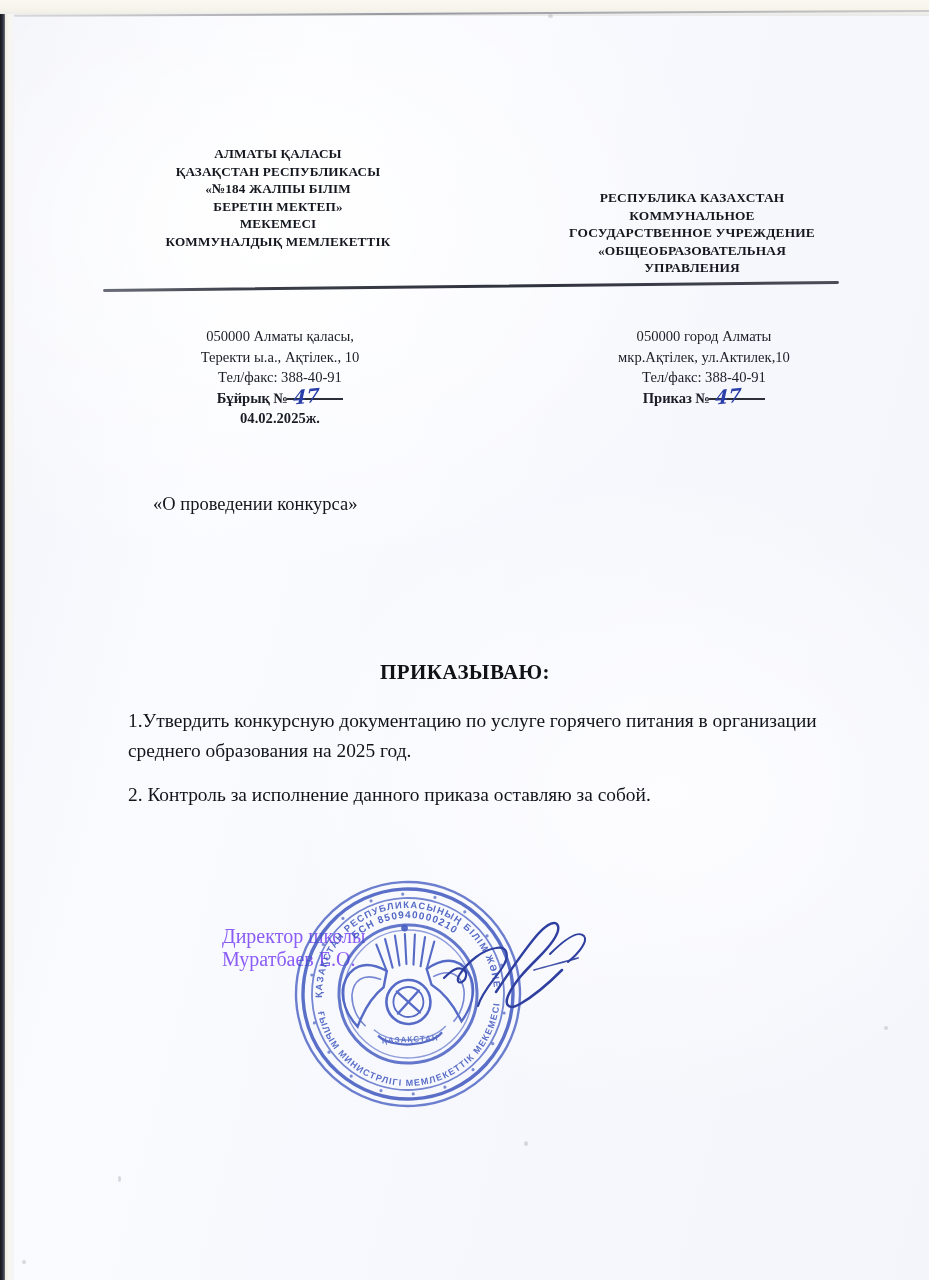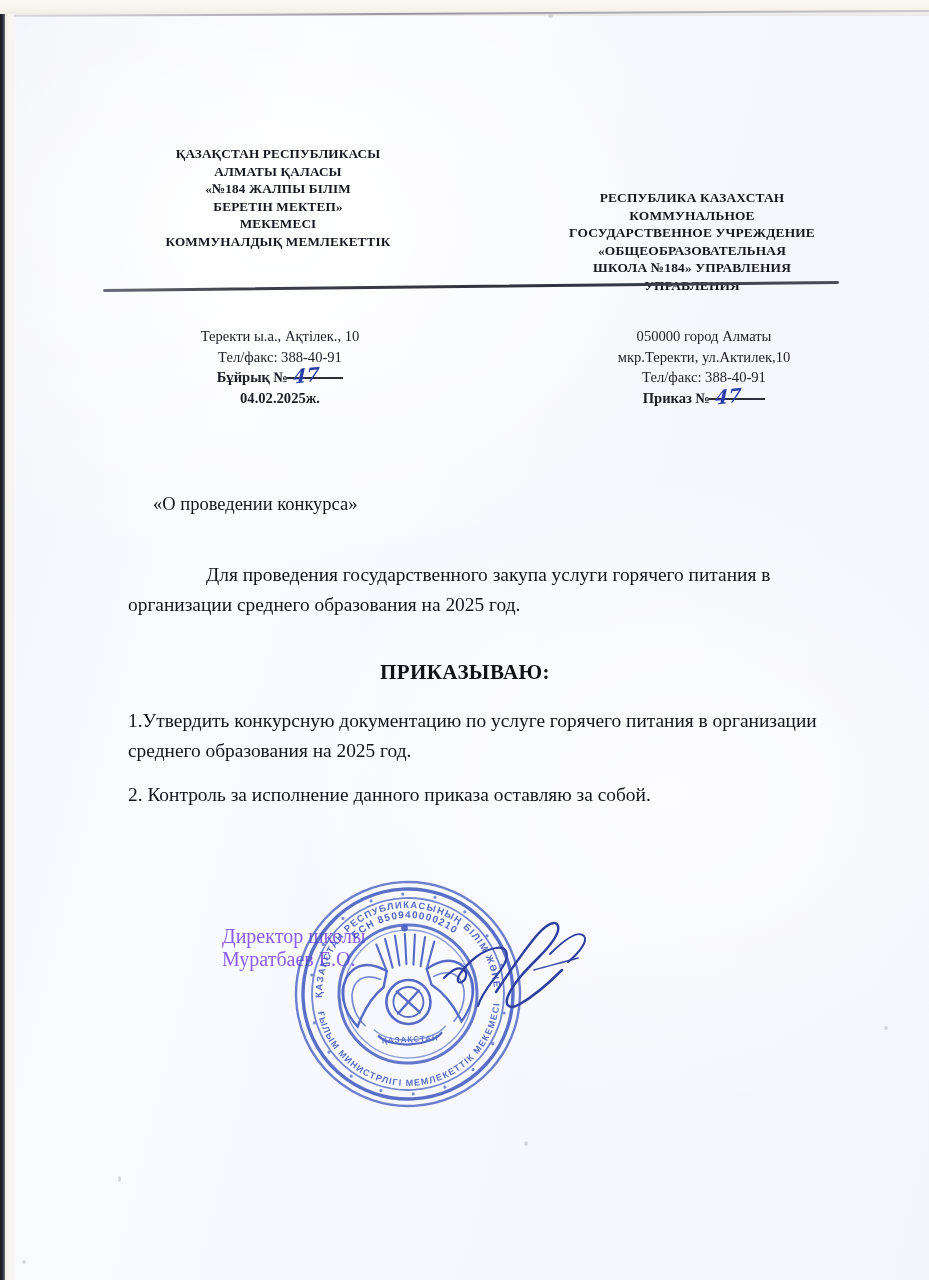--- a/index.html
+++ b/index.html
@@ -228,66 +228,65 @@
   <div class="edge-dark"></div>
 
   <span class="speck" style="left:548px; top:14px; width:5px; height:4px;"></span>
   <span class="speck" style="left:884px; top:1026px; width:4px; height:4px;"></span>
   <span class="speck" style="left:524px; top:1141px; width:4px; height:5px;"></span>
   <span class="speck" style="left:118px; top:1176px; width:3px; height:6px;"></span>
   <span class="speck" style="left:22px; top:1260px; width:4px; height:4px;"></span>
 
   <div class="letterhead">
     <div class="letterhead-col kk">
+      <div>АЛМАТЫ ҚАЛАСЫ</div>
       <div>ҚАЗАҚСТАН РЕСПУБЛИКАСЫ</div>
-      <div>АЛМАТЫ ҚАЛАСЫ</div>
       <div>«№184 ЖАЛПЫ БІЛІМ</div>
       <div>БЕРЕТІН МЕКТЕП»</div>
       <div>МЕКЕМЕСІ</div>
       <div>КОММУНАЛДЫҚ МЕМЛЕКЕТТІК</div>
     </div>
     <div class="letterhead-col ru">
       <div>РЕСПУБЛИКА КАЗАХСТАН</div>
       <div>КОММУНАЛЬНОЕ</div>
       <div>ГОСУДАРСТВЕННОЕ УЧРЕЖДЕНИЕ</div>
       <div>«ОБЩЕОБРАЗОВАТЕЛЬНАЯ</div>
-      <div>ШКОЛА №184» УПРАВЛЕНИЯ</div>
       <div>УПРАВЛЕНИЯ</div>
     </div>
   </div>
 
   <div class="rule"></div>
 
   <div class="addresses">
     <div class="addr-col kk">
+      <div>050000 Алматы  қаласы,</div>
       <div>Теректи  ы.а., Ақтілек., 10</div>
       <div>Тел/факс:  388-40-91</div>
       <div class="bold">
         <span class="order-no-line">
           <span>Бұйрық №</span><span class="hand-number">47</span><span class="hand-rule"></span>
         </span>
       </div>
       <div class="bold">04.02.2025ж.</div>
     </div>
 
     <div class="addr-col ru">
       <div>050000 город Алматы</div>
-      <div>мкр.Теректи, ул.Актилек,10</div>
+      <div>мкр.Ақтілек, ул.Актилек,10</div>
       <div>Тел/факс:  388-40-91</div>
       <div class="bold">
         <span class="order-no-line">
           <span>Приказ №</span><span class="hand-number">47</span><span class="hand-rule"></span>
         </span>
       </div>
     </div>
   </div>
 
   <div class="subject">«О  проведении конкурса»</div>
 
-  <div class="body-para intro">Для проведения  государственного закупа услуги горячего питания в организации среднего образования на  2025 год.</div>
 
   <div class="order-verb">ПРИКАЗЫВАЮ:</div>
 
   <div class="body-para item1">1.Утвердить конкурсную документацию по услуге  горячего питания в организации среднего образования  на 2025 год.</div>
   <div class="body-para item2">2. Контроль за исполнение данного приказа оставляю за собой.</div>
 
   <div class="sign-row">
     <div class="sign-title">Директор  школы</div>
     <div class="sign-name">Муратбаев Е.О.</div>
   </div>

